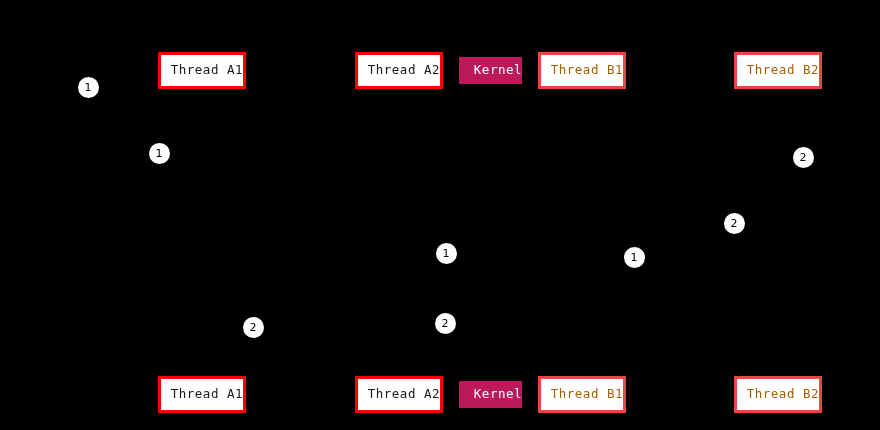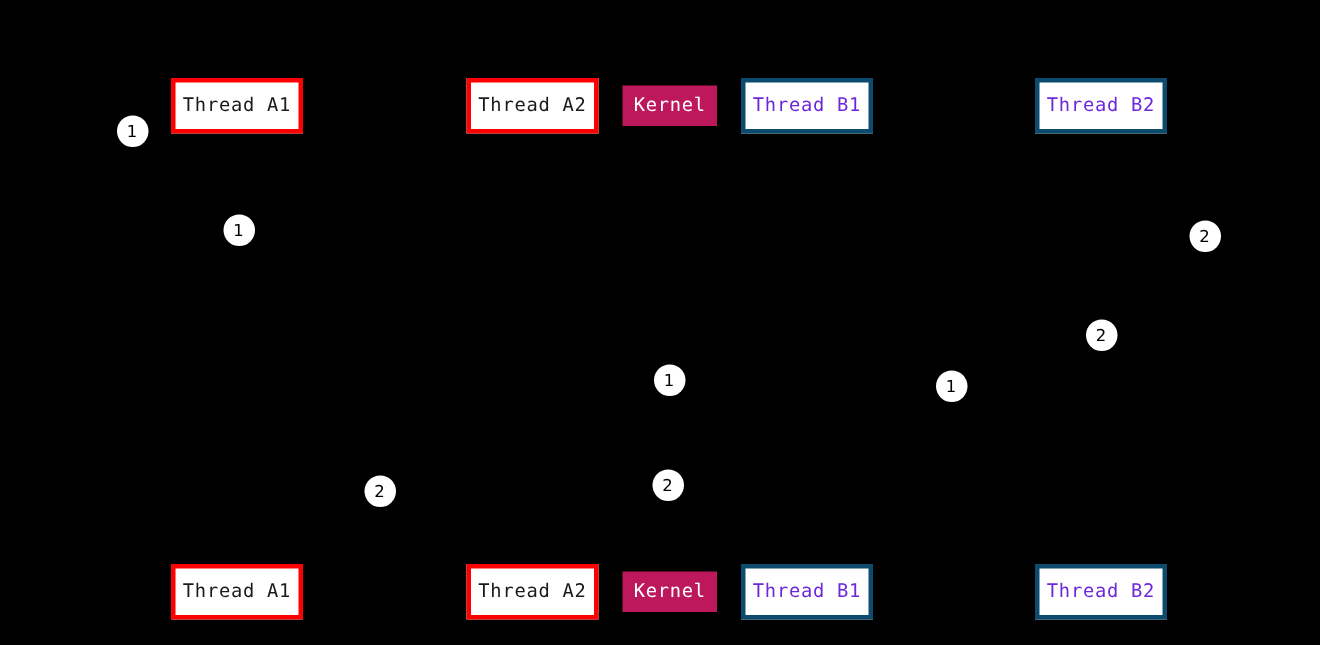--- a/index.html
+++ b/index.html
@@ -29,35 +29,36 @@
     height: 1px;
     background: #000000;
   }
 
   
   .node {
     position: absolute;
     box-sizing: border-box;
     display: flex;
     align-items: center;
-    justify-content: center;
+    justify-content: flex-end;
     font-size: 12.5px;
     letter-spacing: 0.5px;
     white-space: nowrap;
     line-height: 1;
+    margin-left: 44px;
   }
   .node.thread-a {
     background: #ffffff;
     border: 3px solid #ff0000;
     color: #1a1a1a;
   }
   .node.thread-b {
     background: #ffffff;
-    border: 3px solid #0c4a6e;
-    color: #6d28d9;
+    border: 3px solid #ef4444;
+    color: #a16207;
   }
   .node.kernel {
     background: #be185d;
     border: 0 solid #0000ff;
     color: #ffffff;
   }
 
   
   .step {
     position: absolute;

